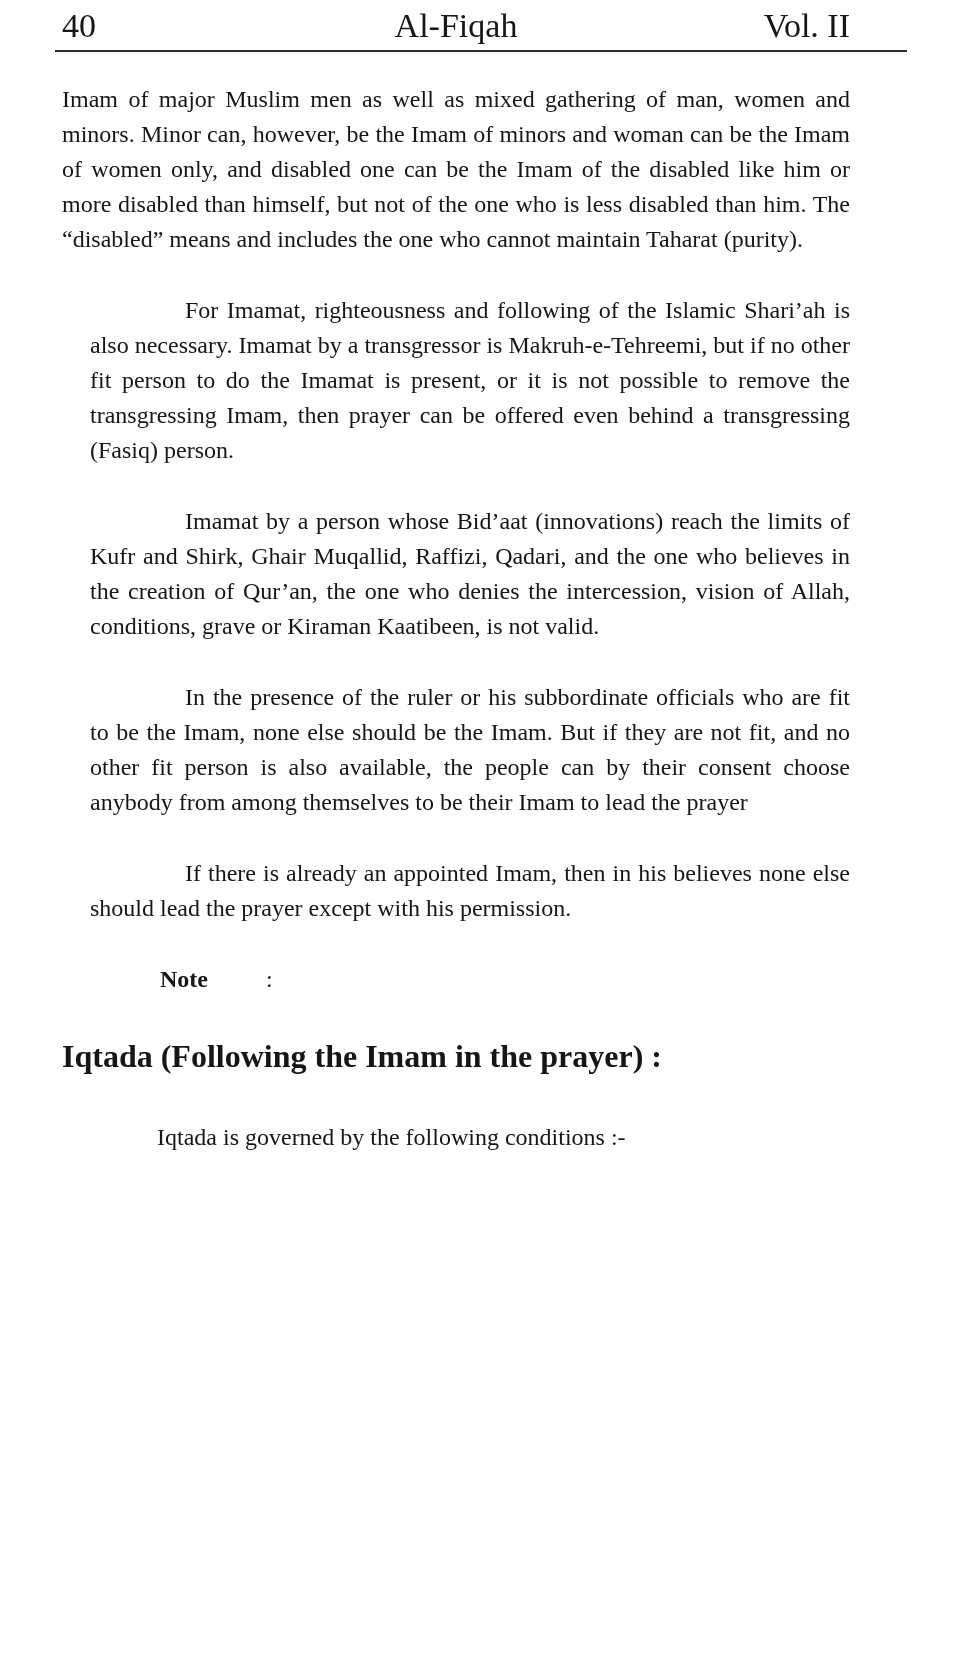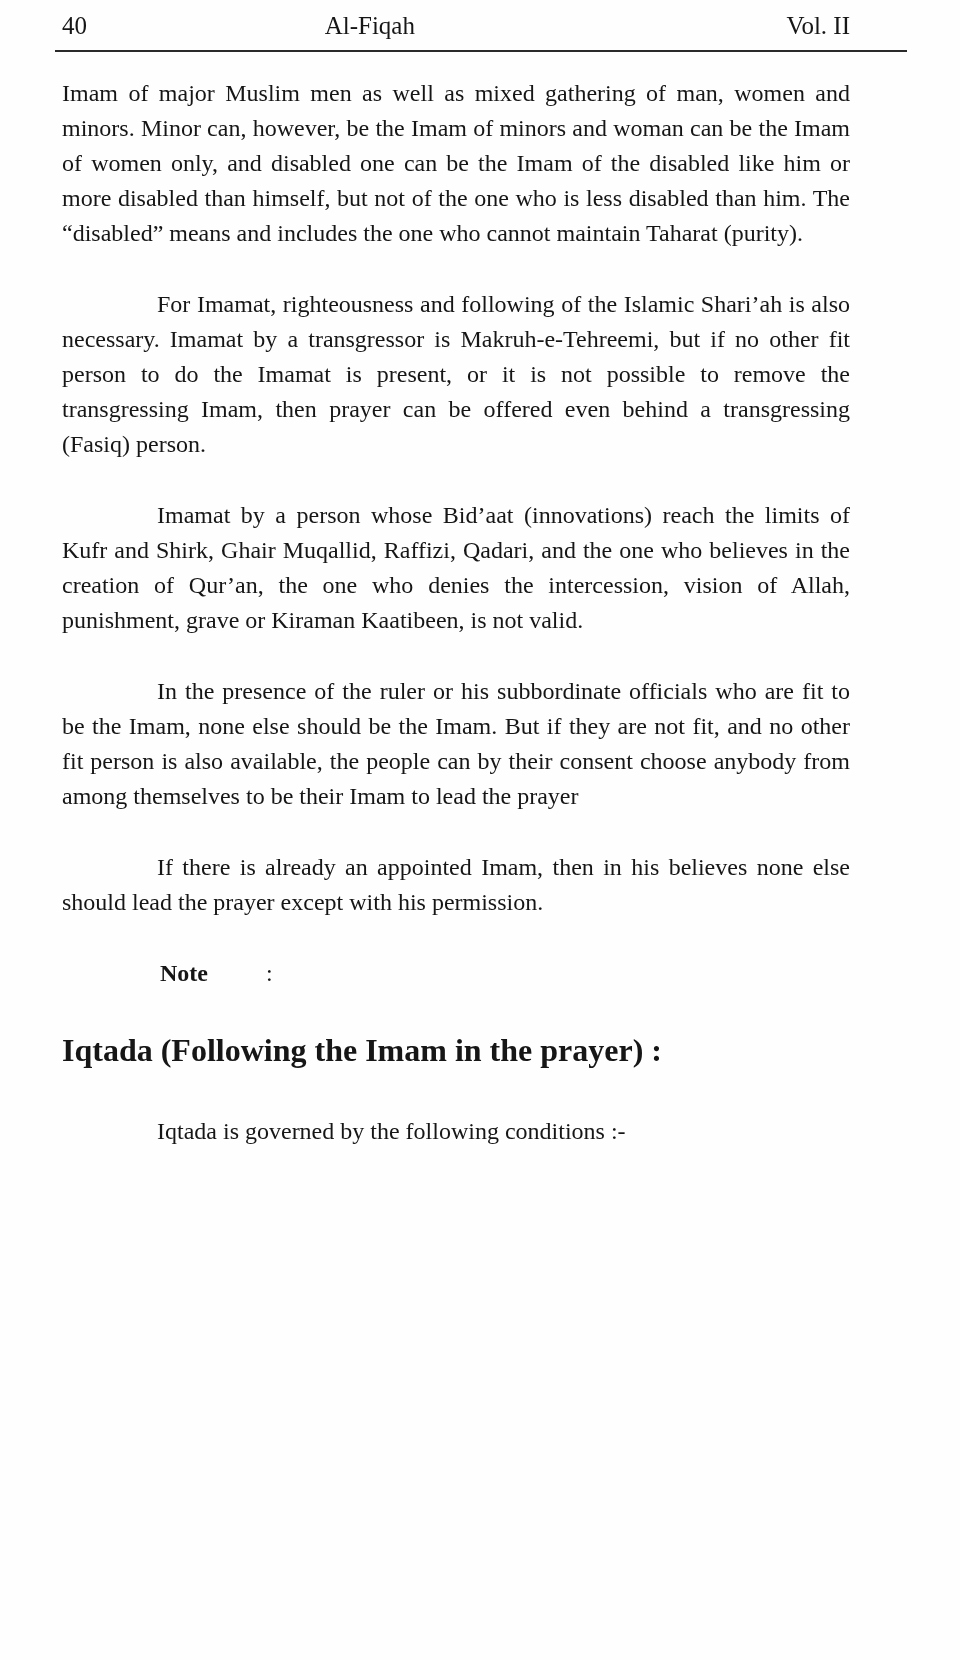--- a/index.html
+++ b/index.html
@@ -14,41 +14,41 @@
   .page {
     width: 960px;
     height: 1660px;
     padding: 10px 110px 0 62px;
     position: relative;
     overflow: hidden;
   }
   .page-header {
     display: flex;
     align-items: baseline;
-    font-size: 25px;
+    font-size: 34px;
     line-height: 32px;
   }
   .header-left  { flex: 1; text-align: left; }
-  .header-center{ flex: 1; }
+  .header-center{ flex: 1; text-align: center; }
   .header-right { flex: 1; text-align: right; }
   .header-divider {
     height: 2px;
     background: #2a2a2a;
     margin: 8px -57px 0 -7px;
   }
   .page-body {
-    padding-top: 24px;
+    padding-top: 30px;
     font-size: 24px;
     line-height: 35px;
   }
   p.body-par {
     margin: 0 0 36px 0;
     text-align: justify;
   }
-  p.indent { text-indent: 95px; }
+  p.indent { text-indent: 95px; margin-left: 28px; }
   .note-block {
     display: flex;
     margin: 4px 0 42px 98px;
     gap: 40px;
   }
   .note-label { font-weight: bold; }
   .note-colon { padding: 0 24px 0 18px; }
   .note-text  { flex: 1; text-align: justify; }
   .section-heading {
     font-weight: bold;
@@ -74,21 +74,21 @@
   </div>
 
   <div class="header-divider"></div>
 
   <div class="page-body">
 
     <p class="body-par">Imam of major Muslim men as well as mixed gathering of man, women and minors. Minor can, however, be the Imam of minors and woman can be the Imam of women only, and disabled one can be the Imam of the disabled like him or more disabled than himself, but not of the one who is less disabled than him. The “disabled” means and includes the one who cannot maintain Taharat (purity).</p>
 
     <p class="body-par indent">For Imamat, righteousness and following of the Islamic Shari’ah is also necessary. Imamat by a transgressor is Makruh-e-Tehreemi, but if no other fit person to do the Imamat is present, or it is not possible to remove the transgressing Imam, then prayer can be offered even behind a transgressing (Fasiq) person.</p>
 
-    <p class="body-par indent">Imamat by a person whose Bid’aat (innovations) reach the limits of Kufr and Shirk, Ghair Muqallid, Raffizi, Qadari, and the one who believes in the creation of Qur’an, the one who denies the intercession, vision of Allah, punishment, grave or Kiraman Kaatibeen, is not valid.</p>
+    <p class="body-par indent">Imamat by a person whose Bid’aat (innovations) reach the limits of Kufr and Shirk, Ghair Muqallid, Raffizi, Qadari, and the one who believes in the creation of Qur’an, the one who denies the intercession, vision of Allah, conditions, grave or Kiraman Kaatibeen, is not valid.</p>
 
     <p class="body-par indent">In the presence of the ruler or his subbordinate officials who are fit to be the Imam, none else should be the Imam. But if they are not fit, and no other fit person is also available, the people can by their consent choose anybody from among themselves to be their Imam to lead the prayer</p>
 
     <p class="body-par indent">If there is already an appointed Imam, then in his believes none else should lead the prayer except with his permission.</p>
 
     <div class="note-block">
       <span class="note-label">Note</span>
       <span class="note-colon">:</span>
     </div>
 

